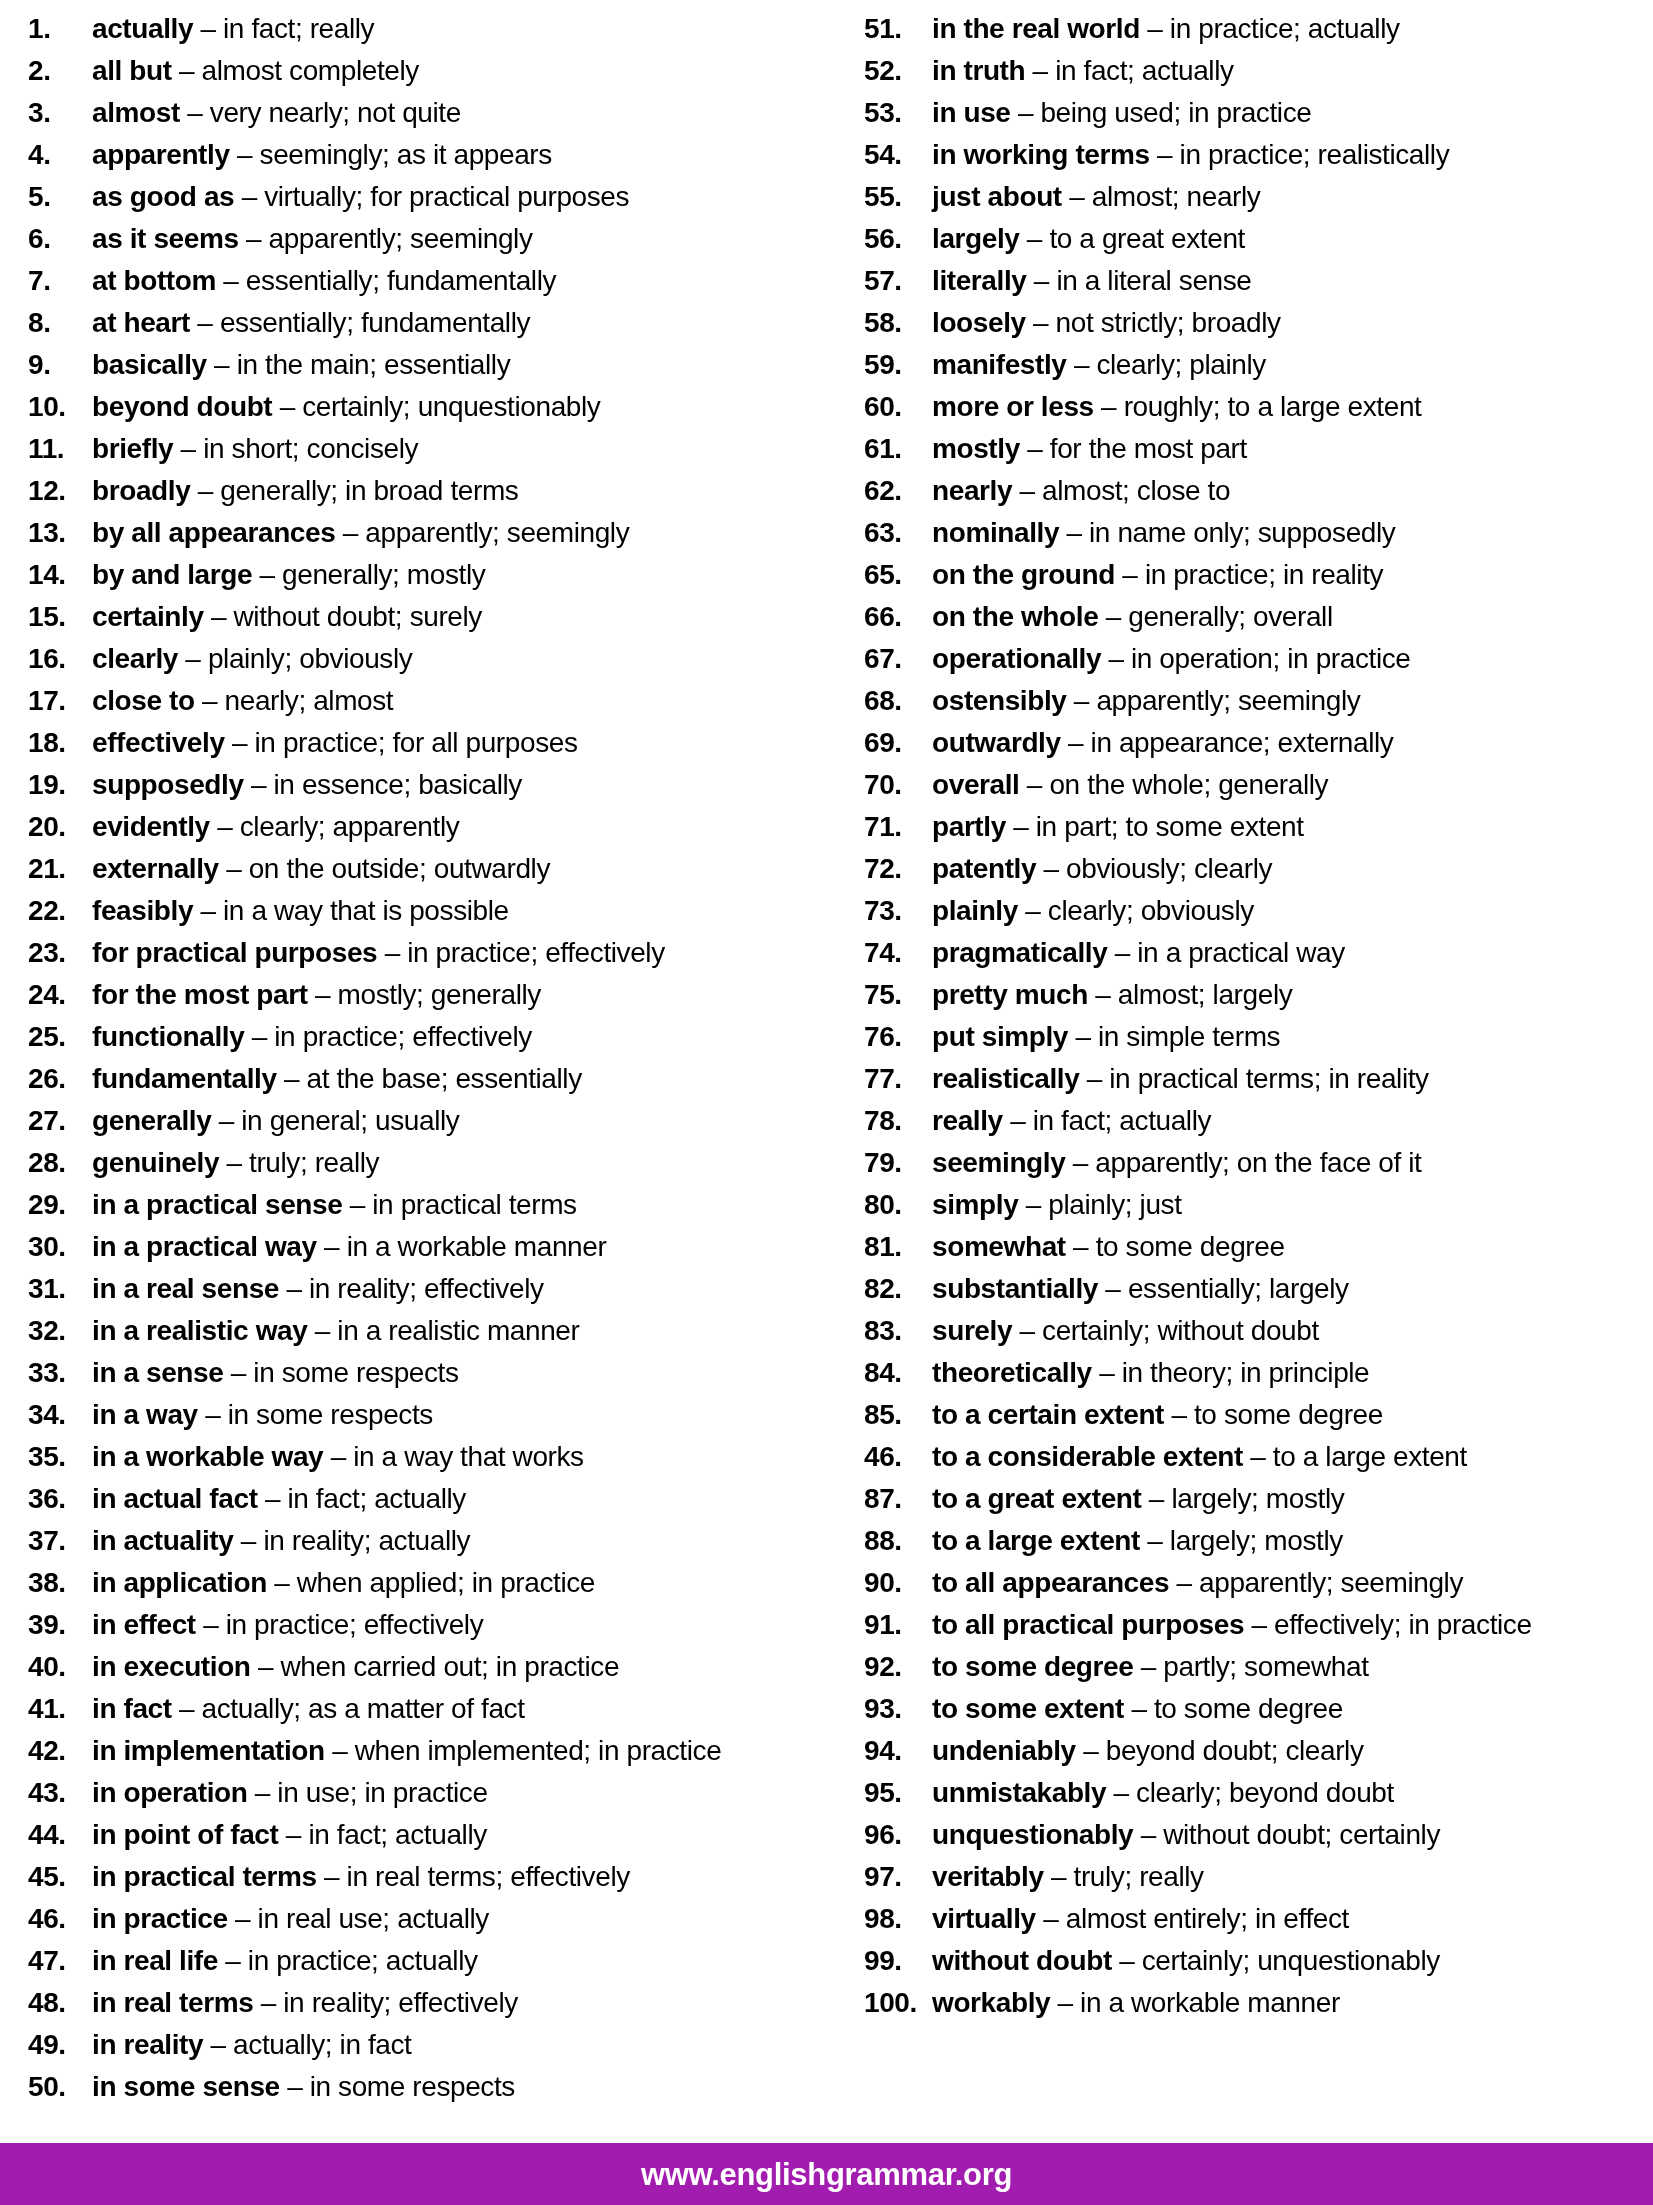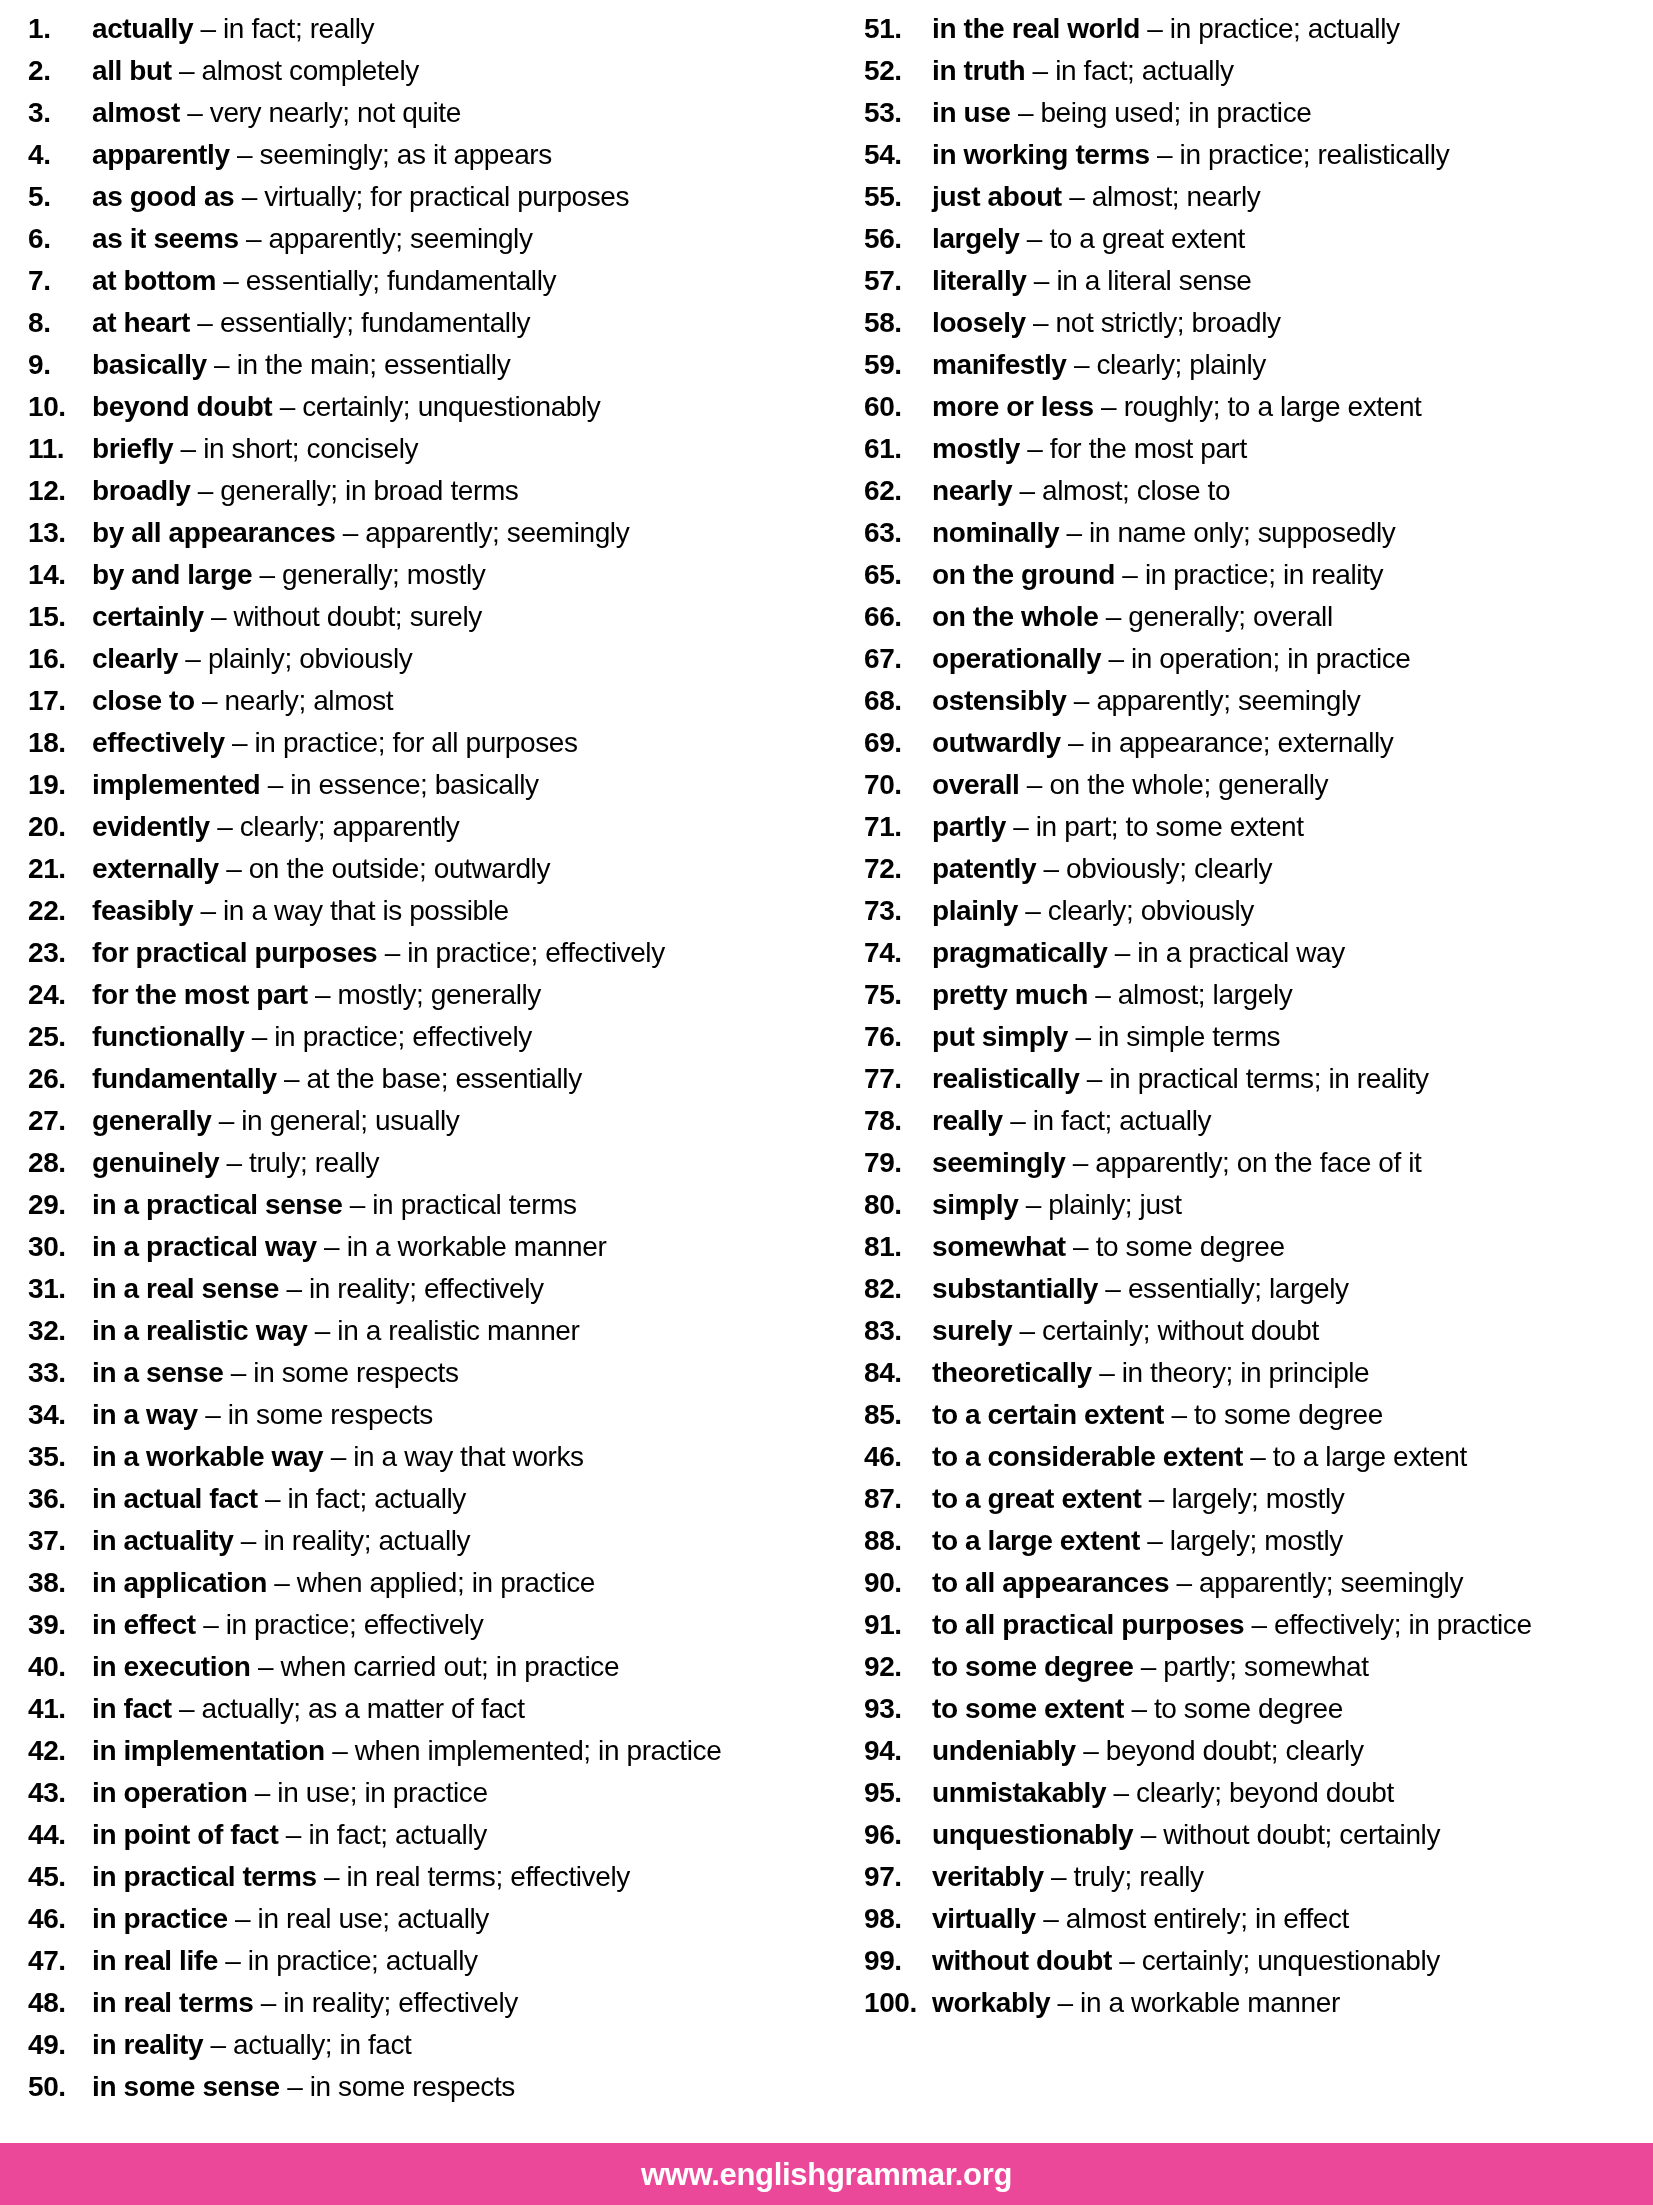--- a/index.html
+++ b/index.html
@@ -116,21 +116,21 @@
         <div class="item">
           <span class="num">17.</span>
           <span class="txt"><b>close to</b> – nearly; almost</span>
         </div>
         <div class="item">
           <span class="num">18.</span>
           <span class="txt"><b>effectively</b> – in practice; for all purposes</span>
         </div>
         <div class="item">
           <span class="num">19.</span>
-          <span class="txt"><b>implemented</b> – in essence; basically</span>
+          <span class="txt"><b>supposedly</b> – in essence; basically</span>
         </div>
         <div class="item">
           <span class="num">20.</span>
           <span class="txt"><b>evidently</b> – clearly; apparently</span>
         </div>
         <div class="item">
           <span class="num">21.</span>
           <span class="txt"><b>externally</b> – on the outside; outwardly</span>
         </div>
         <div class="item">
@@ -438,17 +438,17 @@
         <div class="item">
           <span class="num">99.</span>
           <span class="txt"><b>without doubt</b> – certainly; unquestionably</span>
         </div>
         <div class="item">
           <span class="num">100.</span>
           <span class="txt"><b>workably</b> – in a workable manner</span>
         </div>
       </div>
   </div>
-  <div class="footer" style="background: #ec4899;">
+  <div class="footer" style="background: #a21caf;">
     <span class="footer-url" style="color: rgb(255, 255, 255);">www.englishgrammar.org</span>
   </div>
 </div>
 
 
 </body></html>

